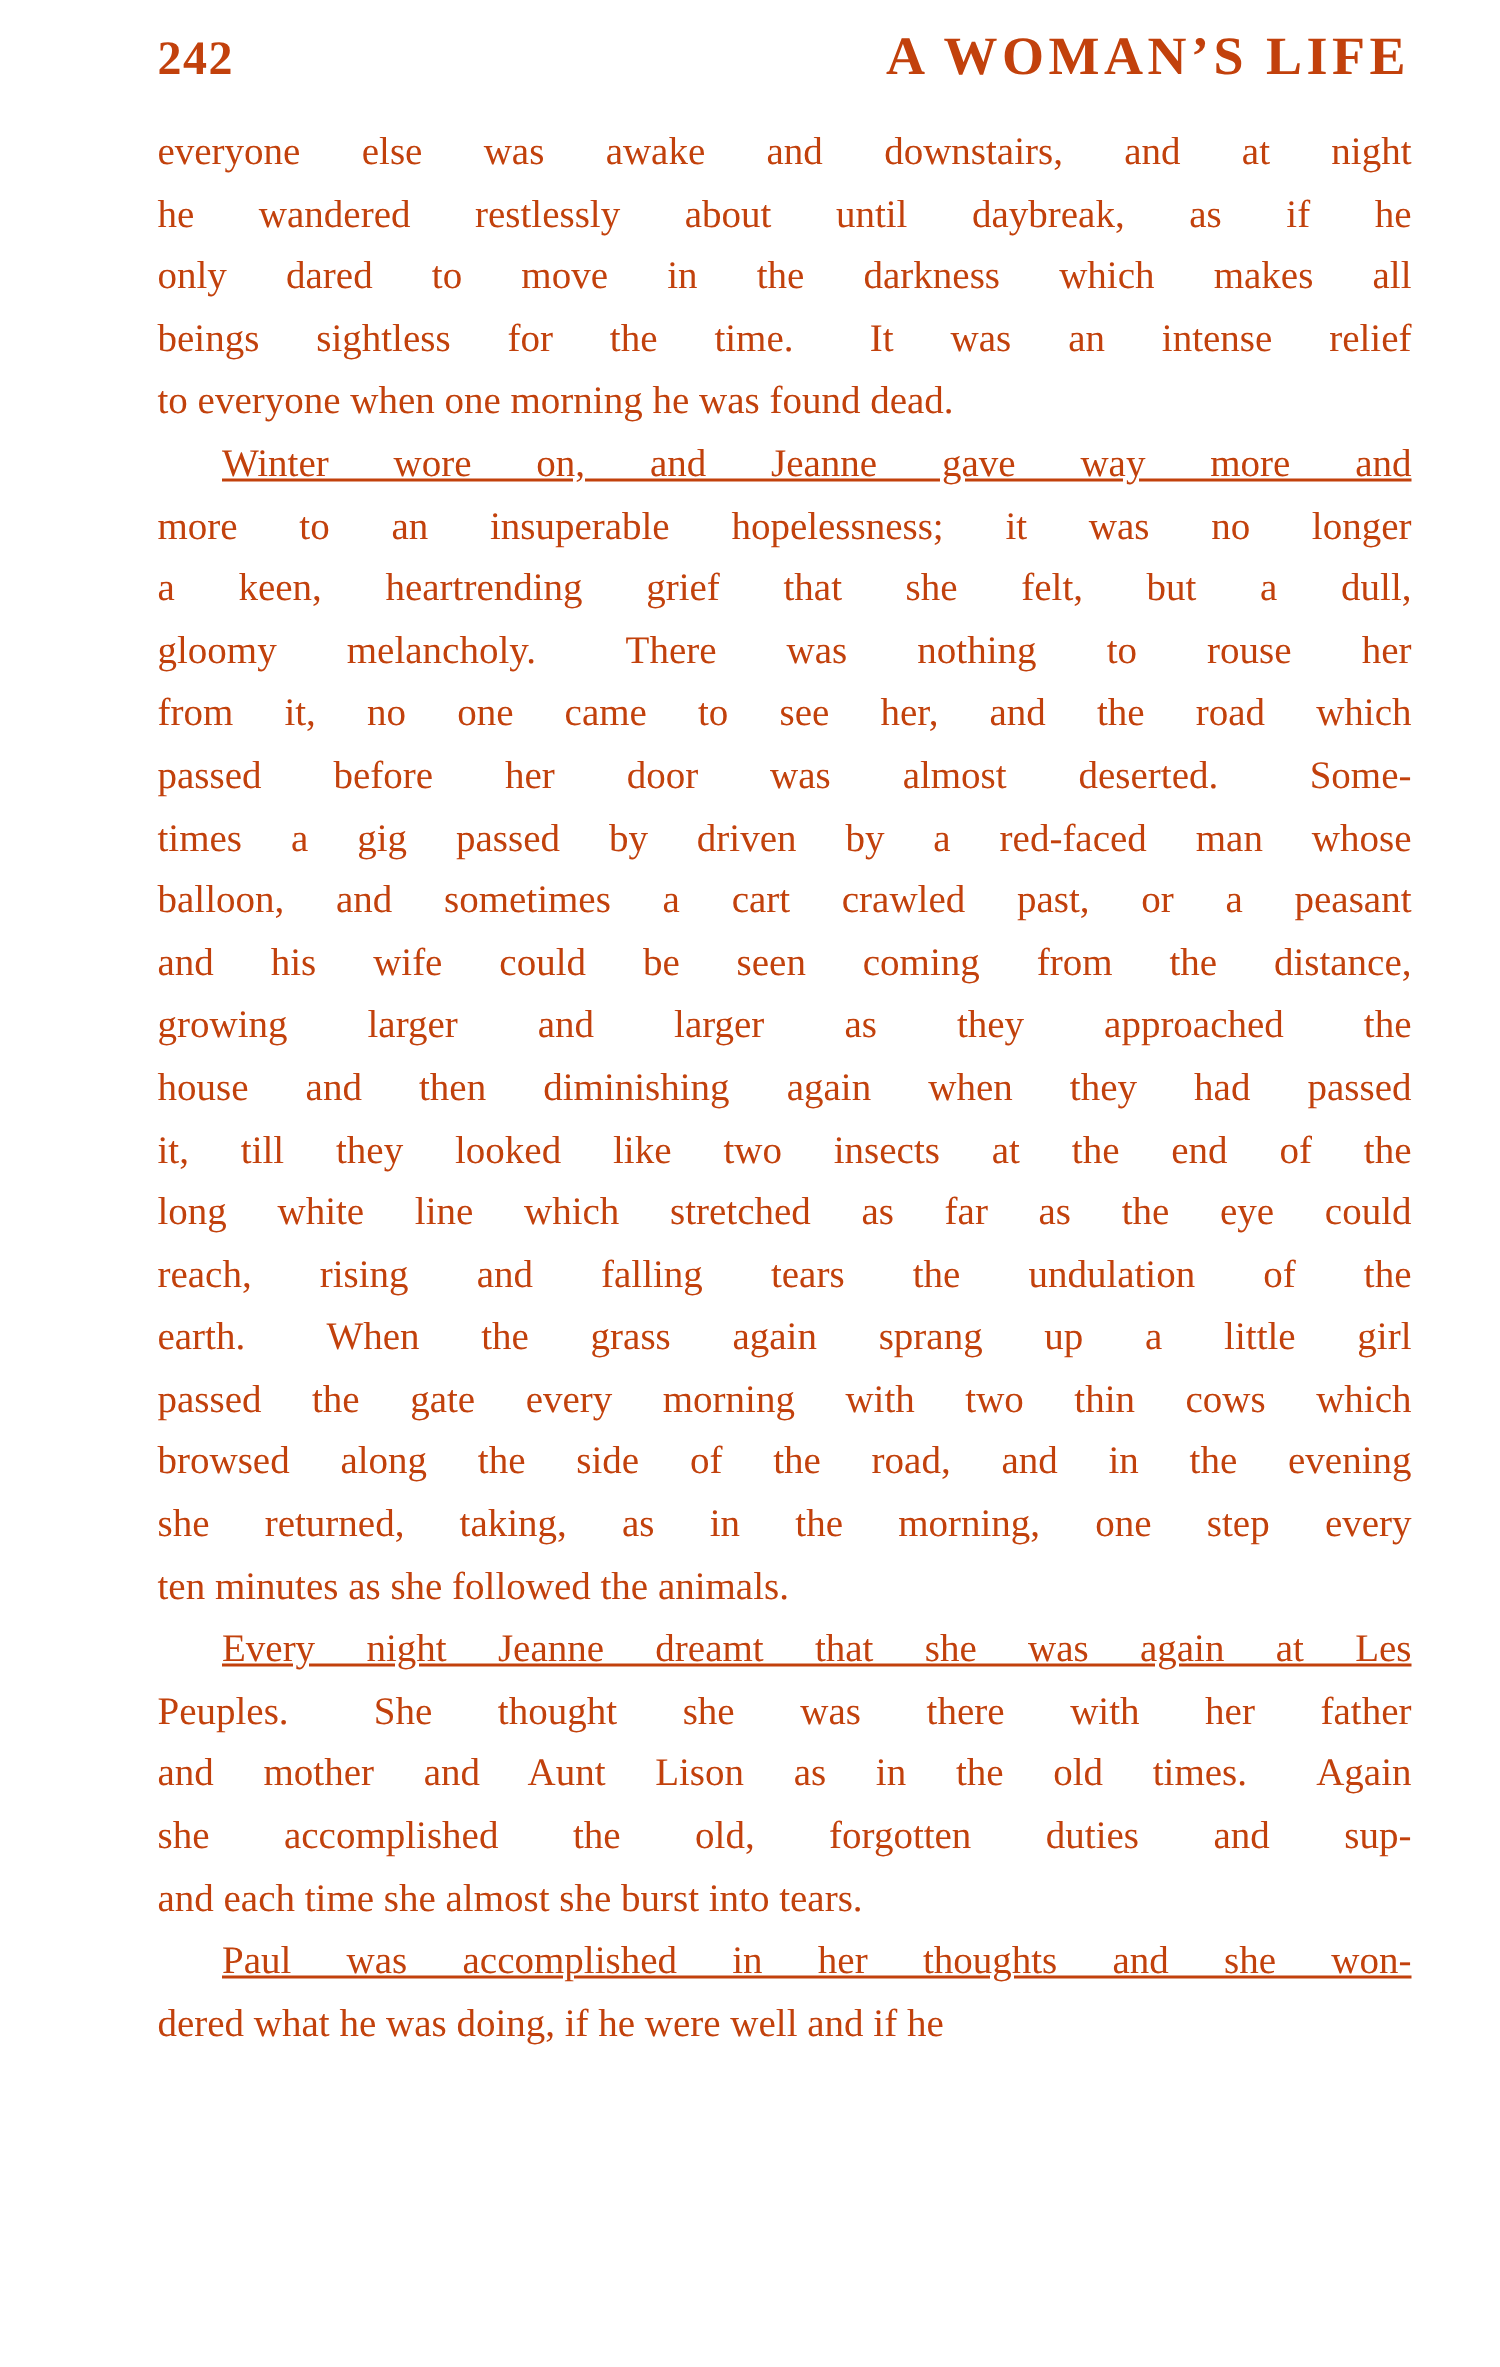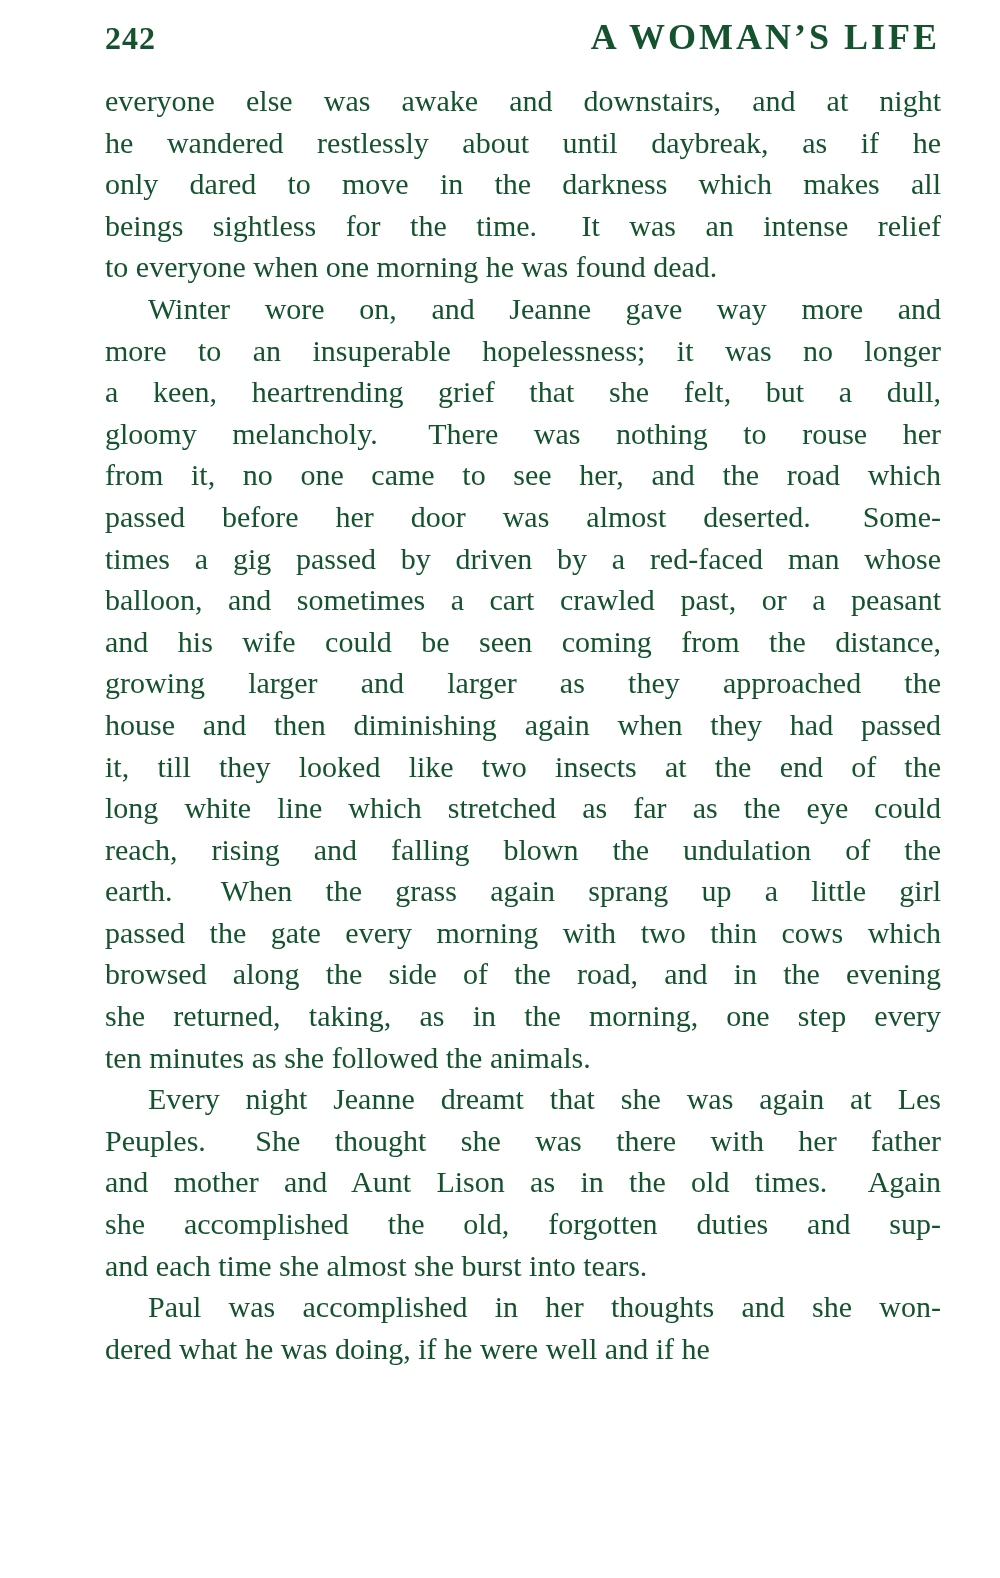--- a/index.html
+++ b/index.html
@@ -5,21 +5,21 @@
   html, body {
     margin: 0;
     padding: 0;
     background: #ffffff;
   }
   .page {
     position: relative;
     width: 1000px;
     height: 1578px;
     background: #ffffff;
-    color: #14532d;
+    color: #c2410c;
     font-family: "Liberation Serif", "DejaVu Serif", serif;
     overflow: hidden;
   }
   .header {
     position: absolute;
     top: 16px;
     left: 105px;
     width: 835px;
     height: 44px;
   }
@@ -40,35 +40,36 @@
     font-size: 36px;
     letter-spacing: 3px;
     font-weight: 600;
     white-space: nowrap;
   }
   .text-block {
     position: absolute;
     top: 80px;
     left: 105px;
     width: 836px;
-    font-size: 30px;
+    font-size: 26px;
     line-height: 41.6px;
     font-weight: 500;
   }
   .line {
     text-align: justify;
     text-align-last: justify;
     -moz-text-align-last: justify;
   }
   .line.flush {
     text-align-last: left;
     -moz-text-align-last: left;
   }
   .line.indent {
     text-indent: 43px;
+    text-decoration: underline;
   }
 </style>
 </head>
 <body>
 
 <div class="page">
   <div class="header">
     <span class="page-number">242</span>
     <span class="running-title">A WOMAN’S LIFE</span>
   </div>
@@ -85,21 +86,21 @@
       <div class="line">gloomy melancholy.  There was nothing to rouse her</div>
       <div class="line">from it, no one came to see her, and the road which</div>
       <div class="line">passed before her door was almost deserted.  Some-</div>
       <div class="line">times a gig passed by driven by a red-faced man whose</div>
       <div class="line">balloon, and sometimes a cart crawled past, or a peasant</div>
       <div class="line">and his wife could be seen coming from the distance,</div>
       <div class="line">growing larger and larger as they approached the</div>
       <div class="line">house and then diminishing again when they had passed</div>
       <div class="line">it, till they looked like two insects at the end of the</div>
       <div class="line">long white line which stretched as far as the eye could</div>
-      <div class="line">reach, rising and falling blown the undulation of the</div>
+      <div class="line">reach, rising and falling tears the undulation of the</div>
       <div class="line">earth.  When the grass again sprang up a little girl</div>
       <div class="line">passed the gate every morning with two thin cows which</div>
       <div class="line">browsed along the side of the road, and in the evening</div>
       <div class="line">she returned, taking, as in the morning, one step every</div>
       <div class="line flush">ten minutes as she followed the animals.</div>
       <div class="line indent">Every night Jeanne dreamt that she was again at Les</div>
       <div class="line">Peuples.  She thought she was there with her father</div>
       <div class="line">and mother and Aunt Lison as in the old times.  Again</div>
       <div class="line">she accomplished the old, forgotten duties and sup-</div>
       <div class="line flush">and each time she almost she burst into tears.</div>

